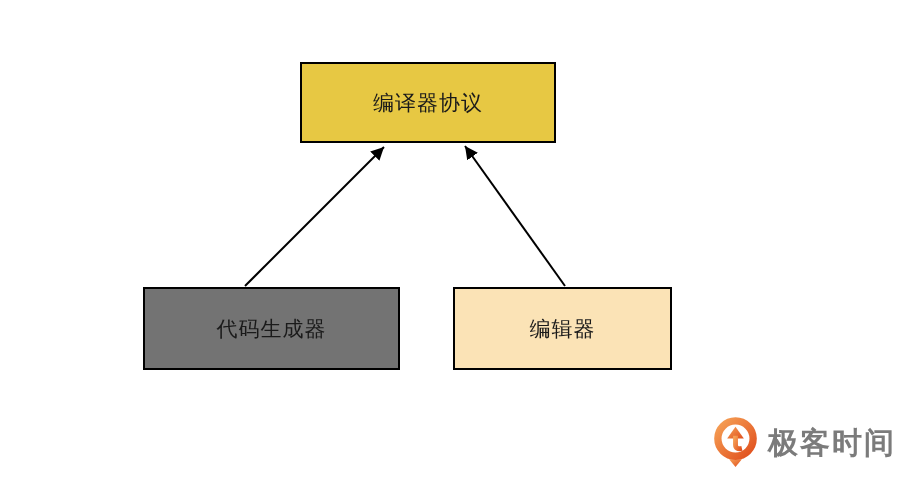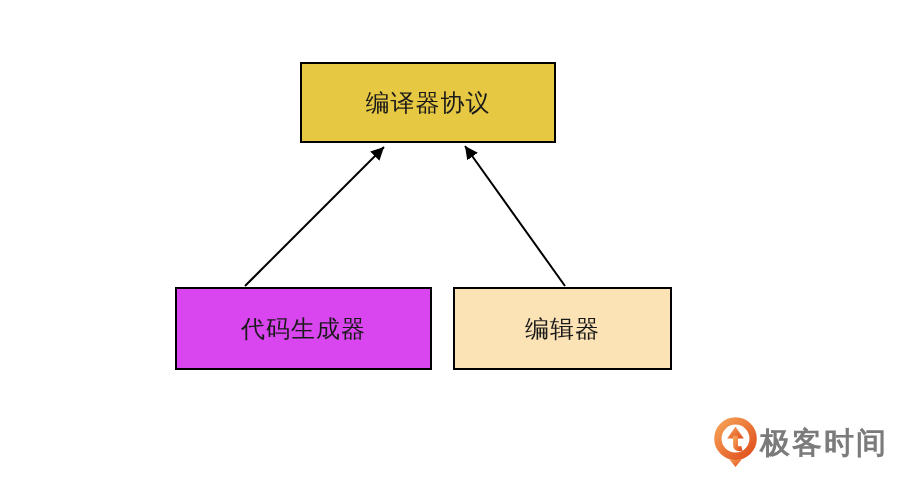--- a/index.html
+++ b/index.html
@@ -20,34 +20,35 @@
     width: 912px; height: 484px;
     pointer-events: none;
   }
 
   .node {
     position: absolute;
     display: flex;
     align-items: center;
     justify-content: center;
     border: 2px solid #000000;
-    font-size: 24px;
+    font-size: 21px;
     letter-spacing: 1px;
     color: #1a1a1a;
   }
   .node-protocol { left: 300px; top: 62px;  width: 256px; height: 81px; }
   .node-codegen  { left: 143px; top: 287px; width: 257px; height: 83px; }
   .node-editor   { left: 453px; top: 287px; width: 219px; height: 83px; }
 
   .logo {
     position: absolute;
     left: 711px;
     top: 416px;
     display: flex;
     align-items: center;
+    gap: 8px;
   }
   .logo-icon { width: 49px; height: 53px; display: block; }
   .logo-text {
     font-size: 30px;
     font-weight: 600;
     letter-spacing: 2px;
     line-height: 1;
     white-space: nowrap;
   }
 </style>
@@ -63,21 +64,21 @@
       </marker>
     </defs>
     <line x1="245" y1="286" x2="384" y2="147" stroke-width="2" marker-end="url(#ah)" stroke="#000000"></line>
     <line x1="565" y1="286" x2="465" y2="146" stroke-width="2" marker-end="url(#ah)" stroke="#000000"></line>
   </svg>
 
   <div class="node node-protocol" style="background-color: rgb(231, 200, 67);">
     <span>编译器协议</span>
   </div>
 
-  <div class="node node-codegen" style="background-color: #d946ef; margin-left: 32px;">
+  <div class="node node-codegen" style="background-color: #737373;">
     <span>代码生成器</span>
   </div>
 
   <div class="node node-editor" style="background-color: rgb(251, 227, 182);">
     <span>编辑器</span>
   </div>
 
   <div class="logo">
     <svg class="logo-icon" viewBox="0 0 100 108">
       <defs>

